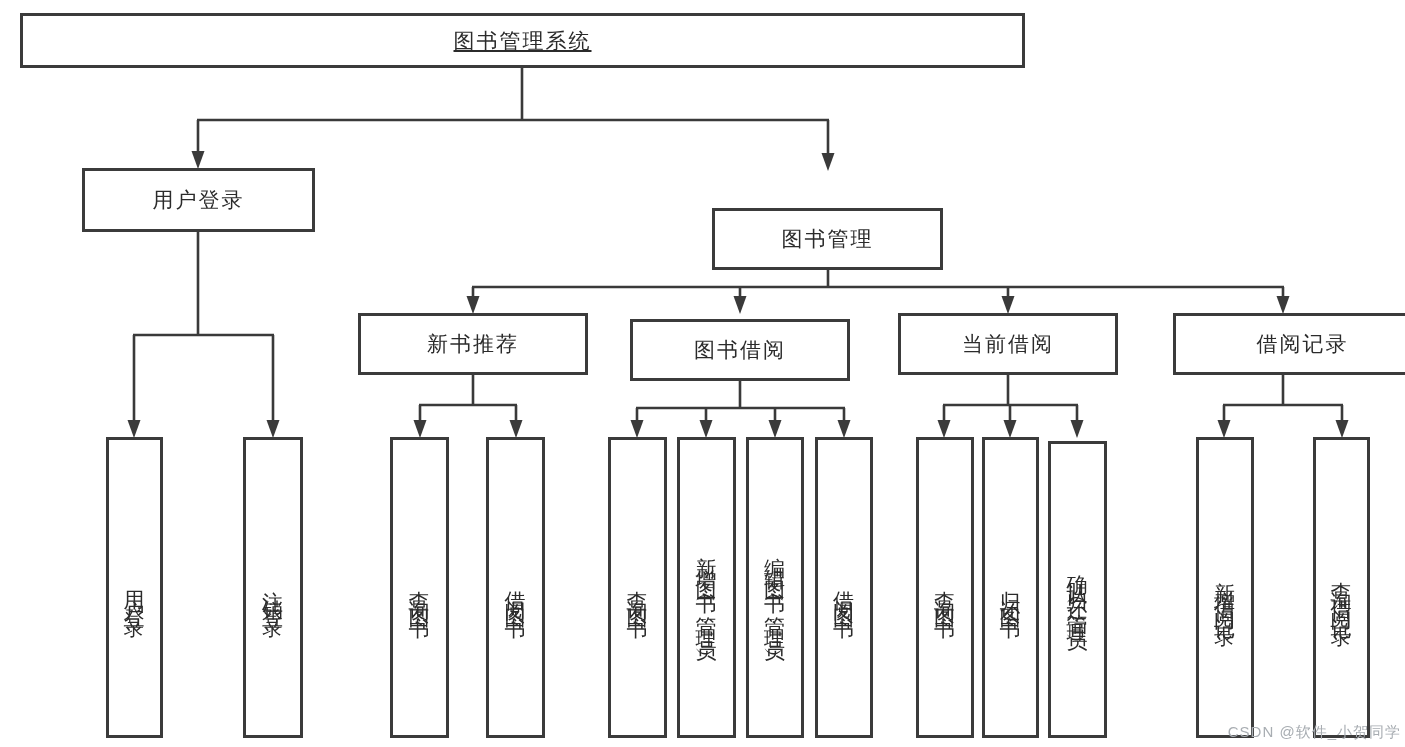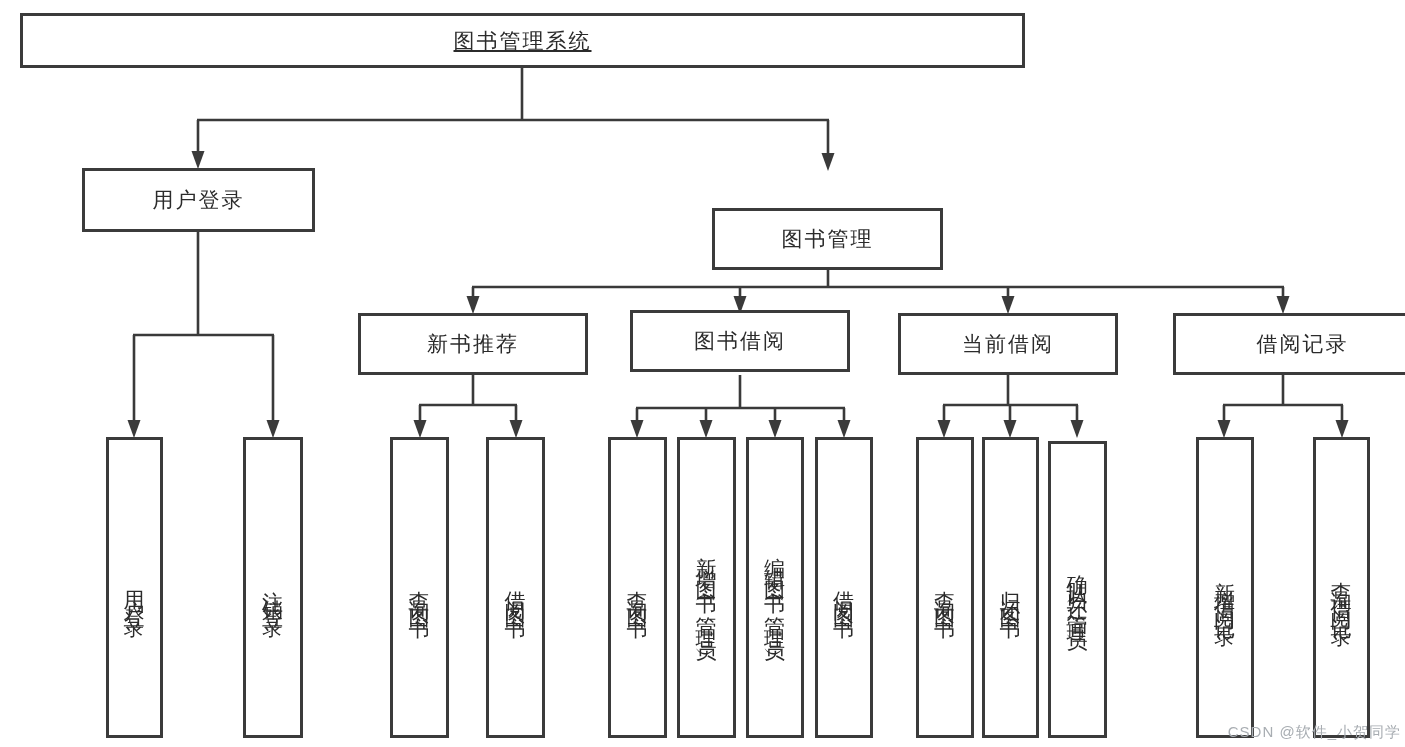--- a/index.html
+++ b/index.html
@@ -102,21 +102,21 @@
   <div class="node" style="left:82px;top:168px;width:233px;height:64px;">
     <span class="hlabel">用户登录</span>
   </div>
   <div class="node" style="left:712px;top:184px;width:231px;height:62px;margin-top:24px;">
     <span class="hlabel">图书管理</span>
   </div>
 
   <div class="node" style="left:358px;top:313px;width:230px;height:62px;">
     <span class="hlabel">新书推荐</span>
   </div>
-  <div class="node" style="left:630px;top:310px;width:220px;height:62px;">
+  <div class="node" style="left:630px;top:319px;width:220px;height:62px;">
     <span class="hlabel">图书借阅</span>
   </div>
   <div class="node" style="left:898px;top:313px;width:220px;height:62px;">
     <span class="hlabel">当前借阅</span>
   </div>
   <div class="node" style="left:1173px;top:313px;width:259px;height:62px;">
     <span class="hlabel">借阅记录</span>
   </div>
 
   <div class="node" style="left:106px;top:437px;width:57px;height:301px;">

